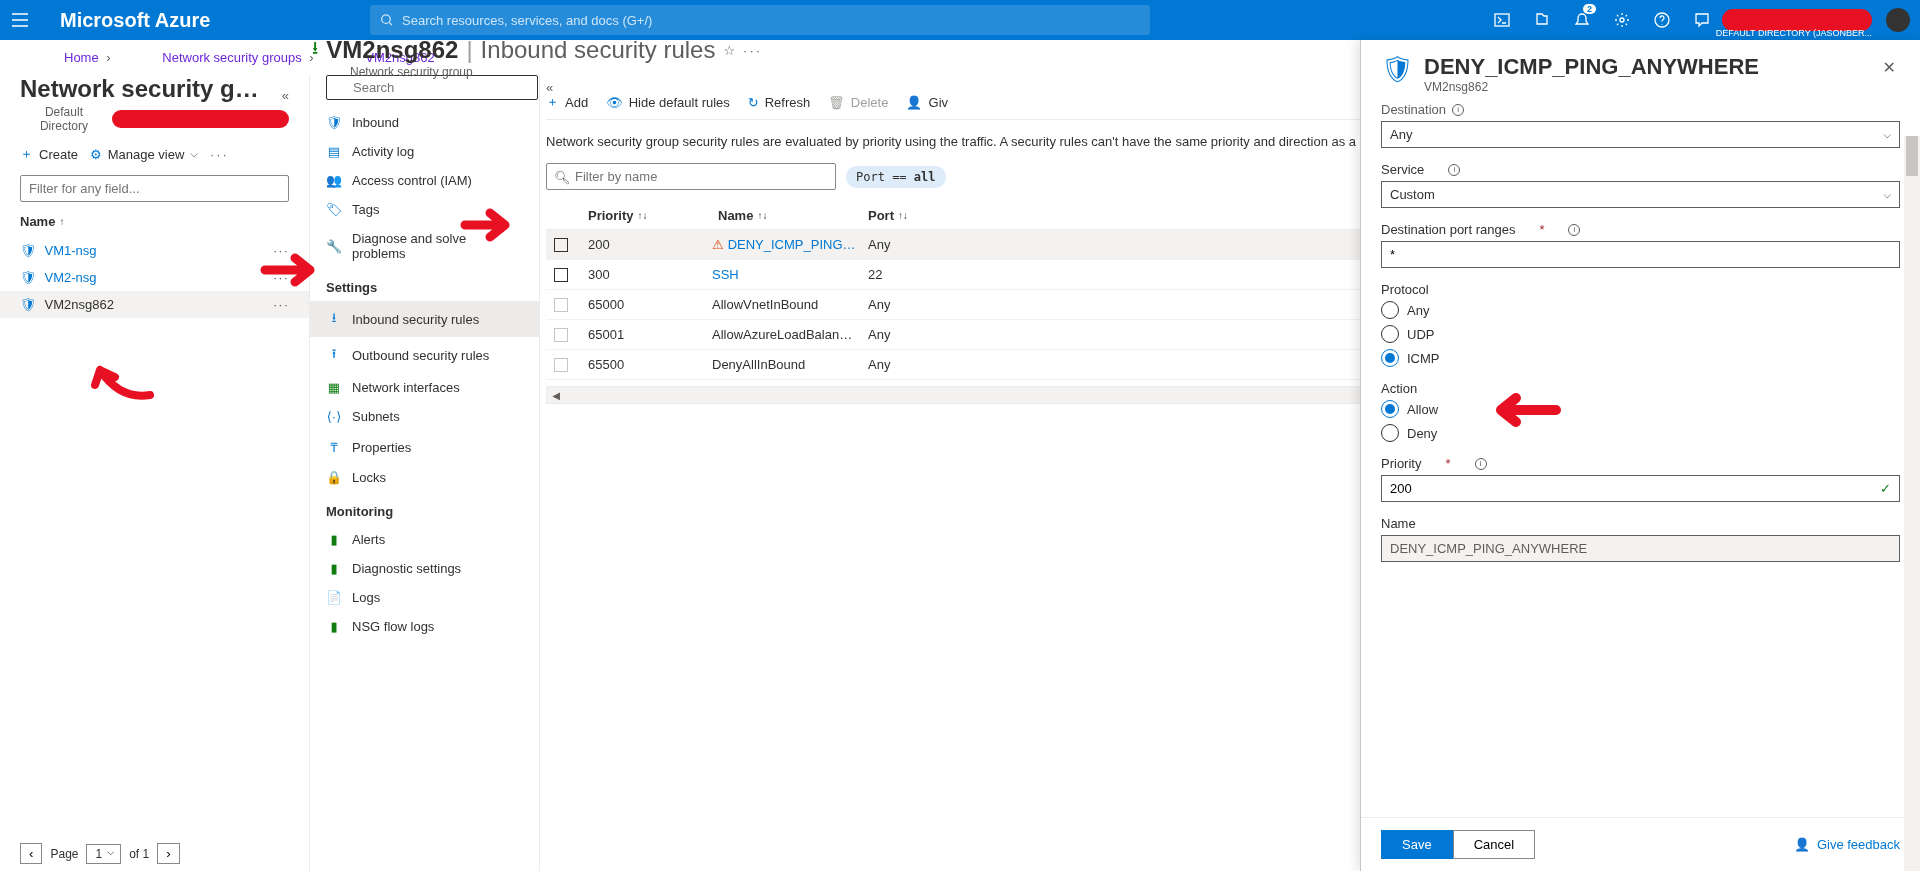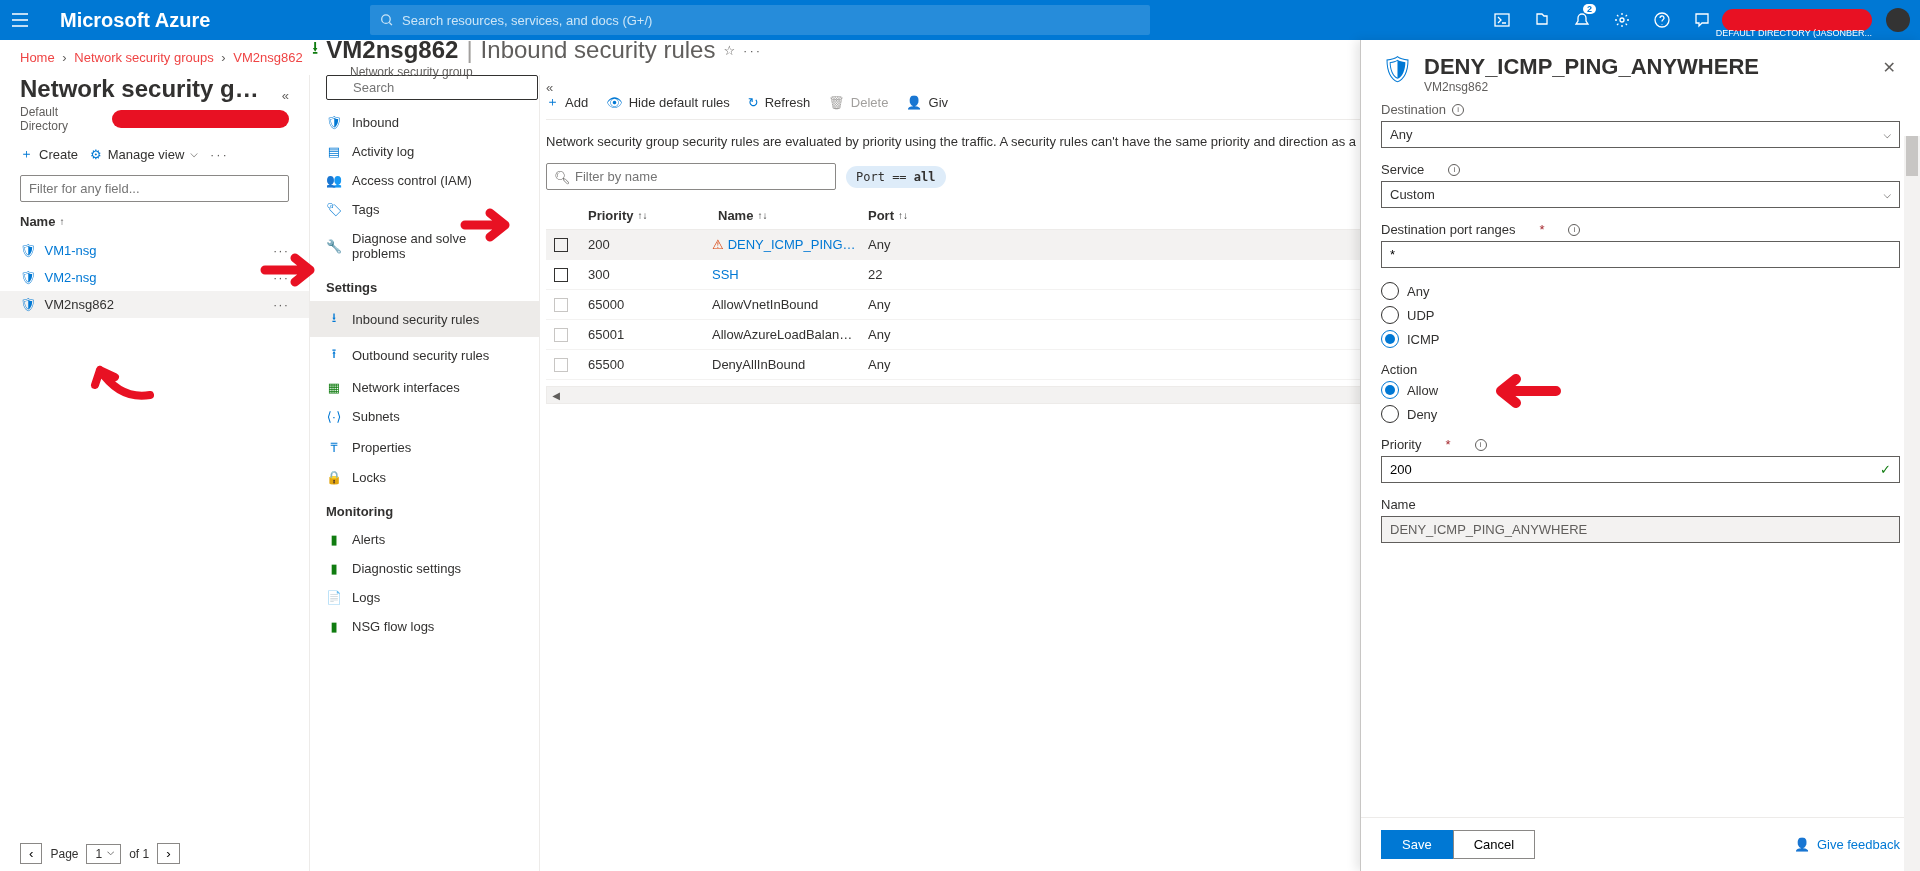--- a/index.html
+++ b/index.html
@@ -14,32 +14,32 @@
 .search-box input::placeholder { color: #cde6f7; }
 .topbar-right { margin-left: auto; display: flex; align-items: center; height: 100%; }
 .top-icon { width: 40px; height: 40px; display: flex; align-items: center; justify-content: center; cursor: pointer; position: relative; color: #fff; }
 .badge { position: absolute; top: 4px; right: 6px; background: #fff; color: #0078d4; border-radius: 8px; font-size: 9px; padding: 0 4px; font-weight: 600; }
 .user-redact { width: 150px; height: 22px; background: #e81123; border-radius: 11px; margin-right: 4px; }
 .directory-label { font-size: 9px; color: #fff; position: absolute; right: 48px; bottom: 2px; }
 .avatar { width: 24px; height: 24px; border-radius: 50%; background: #333; margin: 0 10px; }
 
 
 .breadcrumbs { padding: 10px 20px; font-size: 13px; }
-.breadcrumbs a { color: #ef4444; text-decoration: none; }
+.breadcrumbs a { color: #6d28d9; text-decoration: none; margin-left: 44px; }
 .breadcrumbs .sep { color: #605e5c; margin: 0 4px; }
 
 
 .main { display: flex; height: calc(100vh - 68px); }
 
 
 .left-panel { width: 310px; padding: 0 20px; display: flex; flex-direction: column; border-right: 1px solid #edebe9; position: relative; }
 .left-title-row { display: flex; align-items: flex-end; }
 .left-title { font-size: 24px; font-weight: 600; white-space: nowrap; overflow: hidden; text-overflow: ellipsis; }
 .collapse-chev { margin-left: auto; cursor: pointer; color: #605e5c; }
-.left-sub { font-size: 12px; color: #605e5c; display: flex; align-items: center; margin-top: 2px; }
+.left-sub { font-size: 12px; color: #605e5c; display: flex; align-items: center; margin-top: 2px; text-align: center; }
 .left-sub .redact { width: 180px; height: 18px; background: #e81123; border-radius: 9px; margin-left: 4px; }
 .cmd-row { display: flex; align-items: center; margin: 12px 0; gap: 12px; }
 .cmd-btn { display: flex; align-items: center; gap: 6px; color: #323130; cursor: pointer; font-size: 13px; }
 .cmd-btn .ico { color: #0078d4; }
 .filter-input { width: 100%; border: 1px solid #8a8886; padding: 5px 8px; font-size: 13px; border-radius: 2px; outline: none; }
 .list-header { margin-top: 12px; font-weight: 600; font-size: 13px; display: flex; align-items: center; gap: 4px; cursor: pointer; }
 .nsg-list { margin-top: 8px; margin-left: -20px; margin-right: -20px; }
 .nsg-item { display: flex; align-items: center; padding: 6px 20px; gap: 8px; cursor: pointer; }
 .nsg-item .more { margin-left: auto; color: #605e5c; letter-spacing: 1px; }
 .nsg-item.selected { background: #f3f2f1; }
@@ -509,20 +509,21 @@
         <span>Destination port ranges</span>
         <span class="req">*</span>
         <span class="info-ic">i</span>
       </label>
       <div class="text-box">
         <input value="*" style="">
       </div>
     </div>
 
     <div class="form-group">
+      <label>Protocol</label>
       <div class="radio-group" id="protocol-group">
           <div class="radio-item">
             <span class="radio"></span>
             <span>Any</span>
           </div>
           <div class="radio-item">
             <span class="radio"></span>
             <span>UDP</span>
           </div>
           <div class="radio-item">

